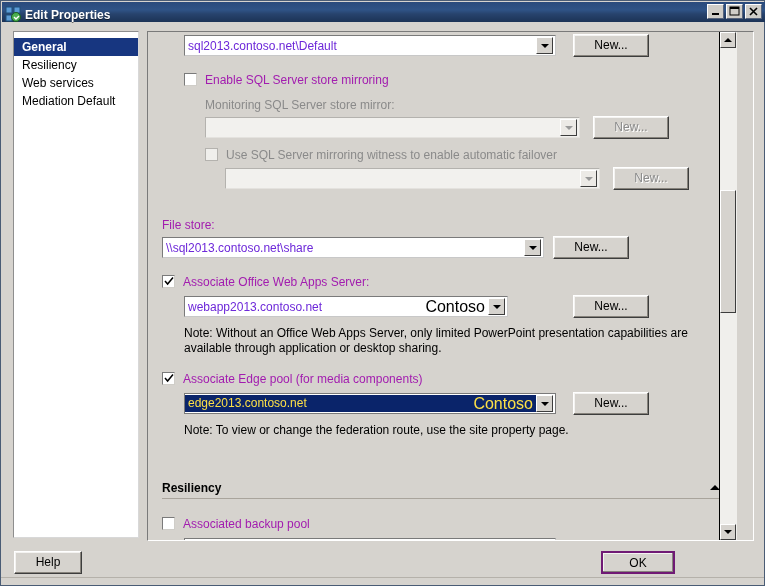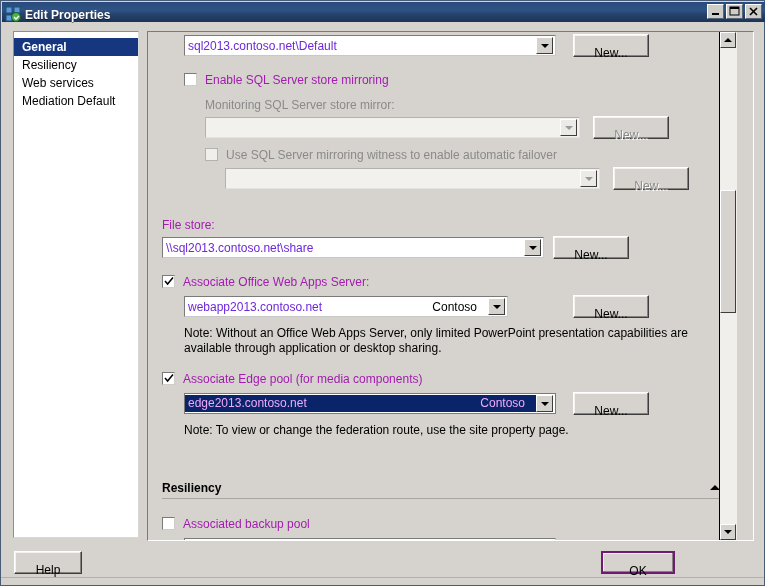--- a/index.html
+++ b/index.html
@@ -191,23 +191,23 @@
   }
   .combo-text {
     flex: 1;
     padding-left: 3px;
     font-size: 12px;
     color: #6d28d9;
     white-space: nowrap;
     overflow: hidden;
   }
   .combo-suffix {
-    font-size: 12px;
+    font-size: 16px;
     color: #000;
-    padding-right: 11px;
+    padding-right: 3px;
     white-space: nowrap;
   }
   .combo-arrow {
     width: 17px;
     height: 17px;
     margin-right: 2px;
     background: #d6d3ce;
     border: 1px solid #ffffff;
     border-right-color: #3d3d3d;
     border-bottom-color: #3d3d3d;
@@ -225,40 +225,40 @@
     border-left: 4px solid transparent;
     border-right: 4px solid transparent;
     border-top: 4px solid #000;
   }
   .combo.disabled .combo-arrow::after { border-top-color: #9a9a9a; }
   
   .combo.selected { border-color: #7a7a7a; }
   .combo.selected .combo-text,
   .combo.selected .combo-suffix {
     background: #0a246a;
-    color: #f0abfc;
+    color: #fde047;
   }
   .combo.selected .combo-text { height: 17px; line-height: 17px; }
   .combo.selected .combo-suffix { height: 17px; line-height: 17px; padding-left:2px;}
   .btn {
     position: absolute;
     height: 23px;
     background: #d6d3ce;
     border: 1px solid #ffffff;
     border-right-color: #3d3d3d;
     border-bottom-color: #3d3d3d;
     box-shadow: inset -1px -1px 0 #87837c, inset 1px 1px 0 #f4f3f1;
     box-sizing: border-box;
     font-size: 12px;
     font-family: "Liberation Sans", sans-serif;
     color: #000;
     text-align: center;
     line-height: 21px;
     cursor: default;
-    padding: 8px;
+    padding: 0;
   }
   .btn.disabled { color: #8a8a8a; text-shadow: 1px 1px 0 #ffffff; }
   .btn.default {
     border: 2px solid #701a75;
     box-shadow: inset -1px -1px 0 #87837c, inset 1px 1px 0 #f4f3f1,
                 inset -2px -2px 0 #d6d3ce, inset 2px 2px 0 #d6d3ce;
   }
   .check {
     position: absolute;
     width: 13px; height: 13px;

